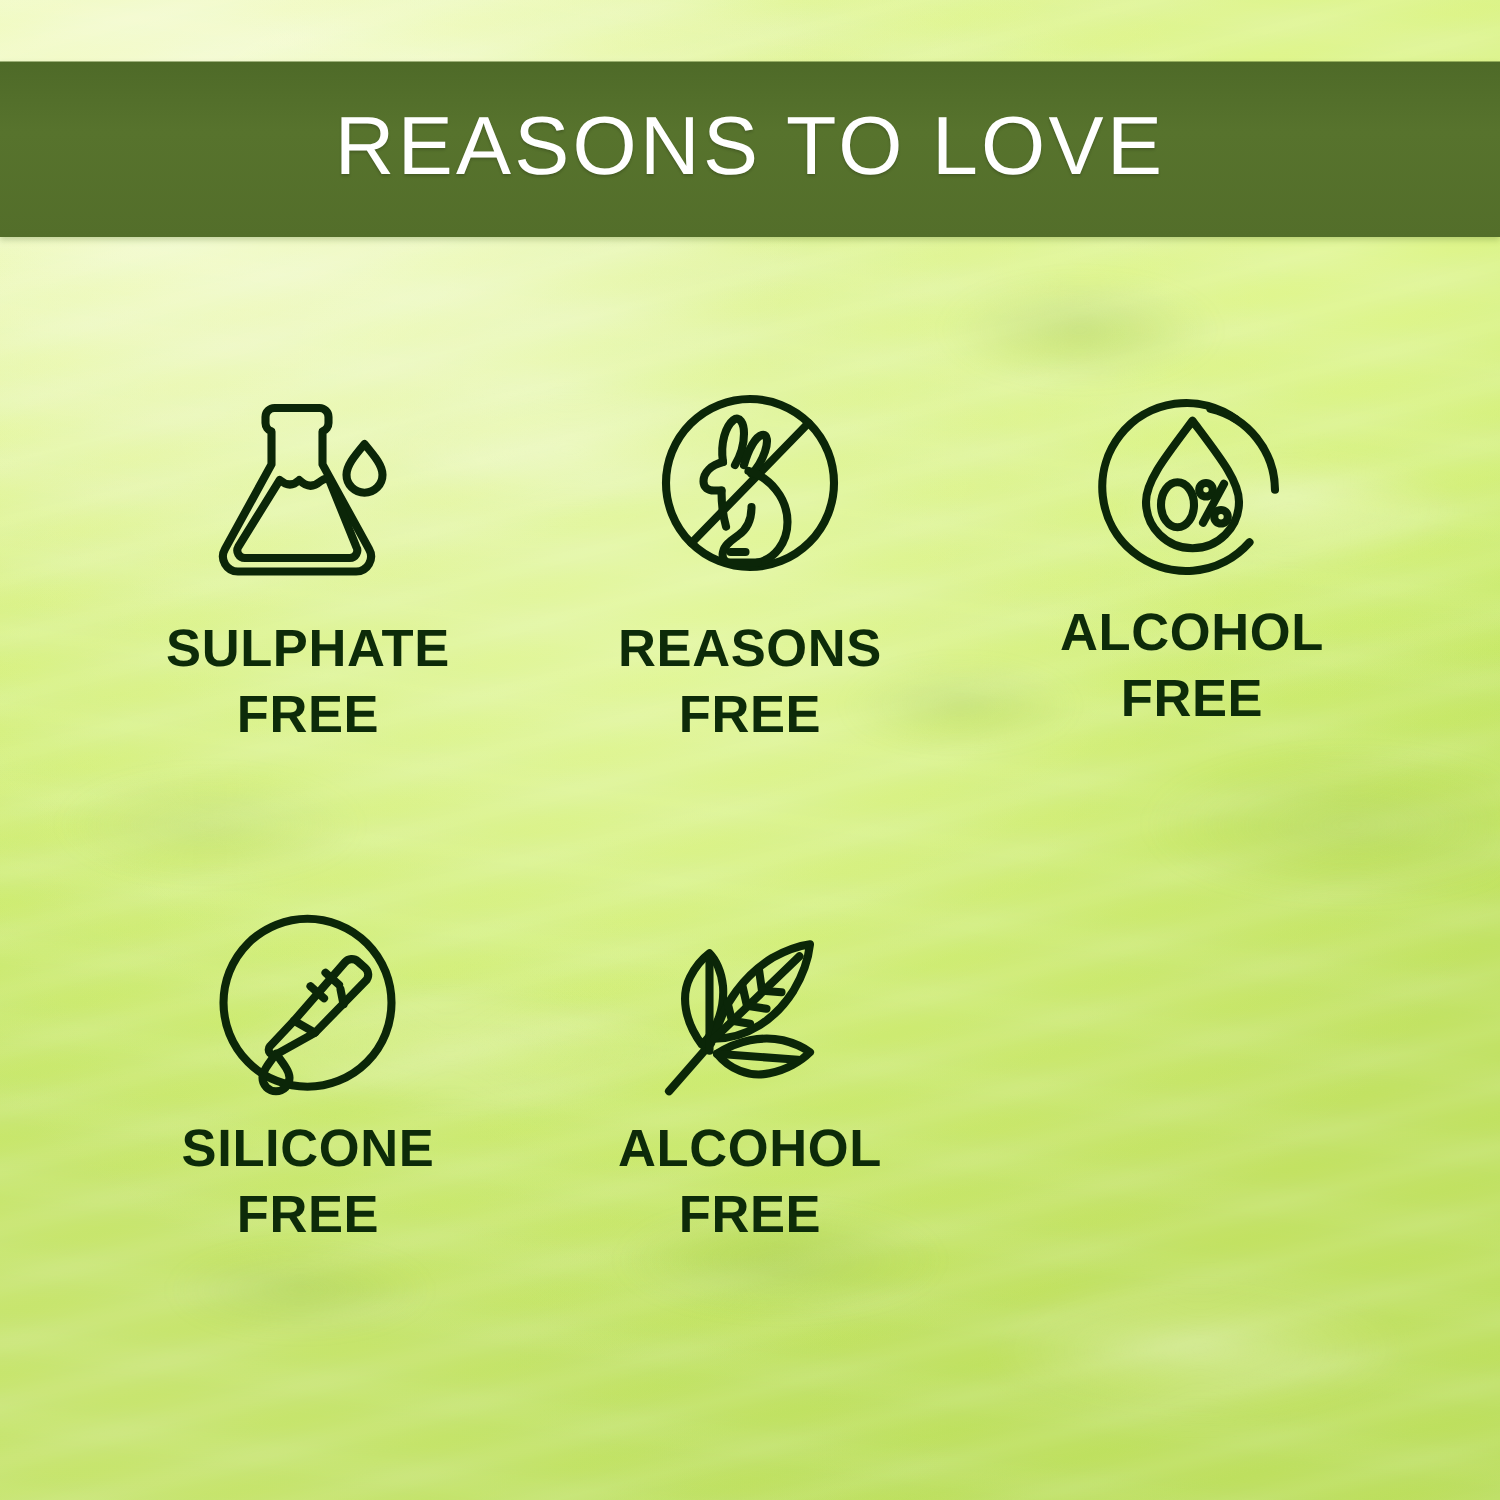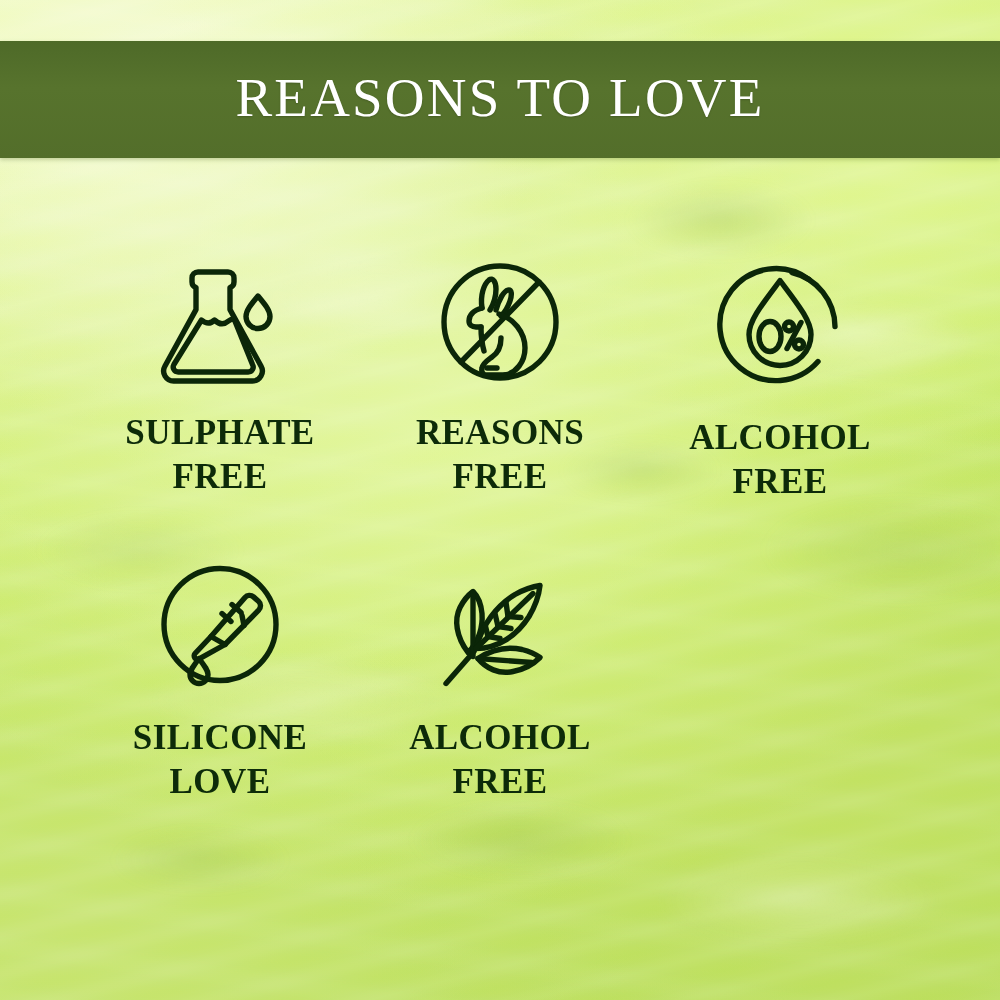--- a/index.html
+++ b/index.html
@@ -6,21 +6,21 @@
   html, body {
     margin: 0;
     padding: 0;
     background: #ffffff;
   }
   #poster {
     position: relative;
     width: 1000px;
     height: 1000px;
     overflow: hidden;
-    font-family: Liberation Serif, serif;
+    font-family: Liberation Sans, sans-serif;
     background: #c4b5fd;
   }
 
   
   .bg-base {
     position: absolute;
     inset: 0;
     background:
       radial-gradient(ellipse 70% 55% at 12% 8%,  #f4fbd2 0%, rgba(244,251,210,0) 62%),
       radial-gradient(ellipse 60% 50% at 88% 14%, #e2f79a 0%, rgba(226,247,154,0) 65%),
@@ -112,20 +112,21 @@
   .grid {
     position: absolute;
     left: 80px;
     top: 250px;
     width: 840px;
     display: grid;
     grid-template-columns: repeat(3, 1fr);
     grid-auto-rows: 300px;
     column-gap: 0px;
     row-gap: 0px;
+    gap: 44px;
   }
   .cell {
     display: flex;
     flex-direction: column;
     align-items: center;
   }
   .icon-box {
     width: 160px;
     height: 145px;
     display: flex;
@@ -150,21 +151,21 @@
     text-align: center;
     color: #0d2b09;
     font-size: 35px;
     font-weight: bold;
     line-height: 1.25;
     letter-spacing: 0.4px;
     white-space: pre-line;
   }
   
   .row2 .icon-box { height: 150px; }
-  .row2 .label { margin-top: 16px; }
+  .row2 .label { margin-top: 0; }
 </style>
 </head>
 <body>
 
 <div id="poster">
 
   <div class="bg-base"></div>
   <div class="bg-ripple-a"></div>
   <div class="bg-ripple-b"></div>
   <div class="bg-caustics"></div>
@@ -251,21 +252,21 @@
           <line x1="82" y1="61" x2="91" y2="69"></line>
           <line x1="92" y1="52" x2="101" y2="60"></line>
           <line x1="102" y1="63" x2="104" y2="73"></line>
 
           <path d="M71 84 L55 101 a3.5 3.5 0 0 0 4.6 5.2 L85 92"></path>
 
           <path d="M59 106 c6 8 9 12 9 16 a9 9 0 0 1 -18 0 c0 -4 3 -8 9 -16 z"></path>
         </svg>
       </div>
       <div class="label">SILICONE
-LOVE</div>
+FREE</div>
     </div>
 
     <div class="cell row2">
       <div class="icon-box">
         <svg viewBox="0 0 160 145" aria-hidden="true">
 
           <line x1="26" y1="131" x2="54" y2="99"></line>
 
           <path d="M48 100 c-12 -16 -14 -33 -8 -45 c4 -8 9 -13 13 -16
                    c4 4 8 12 9 22 c1 13 -3 28 -14 39 z"></path>

